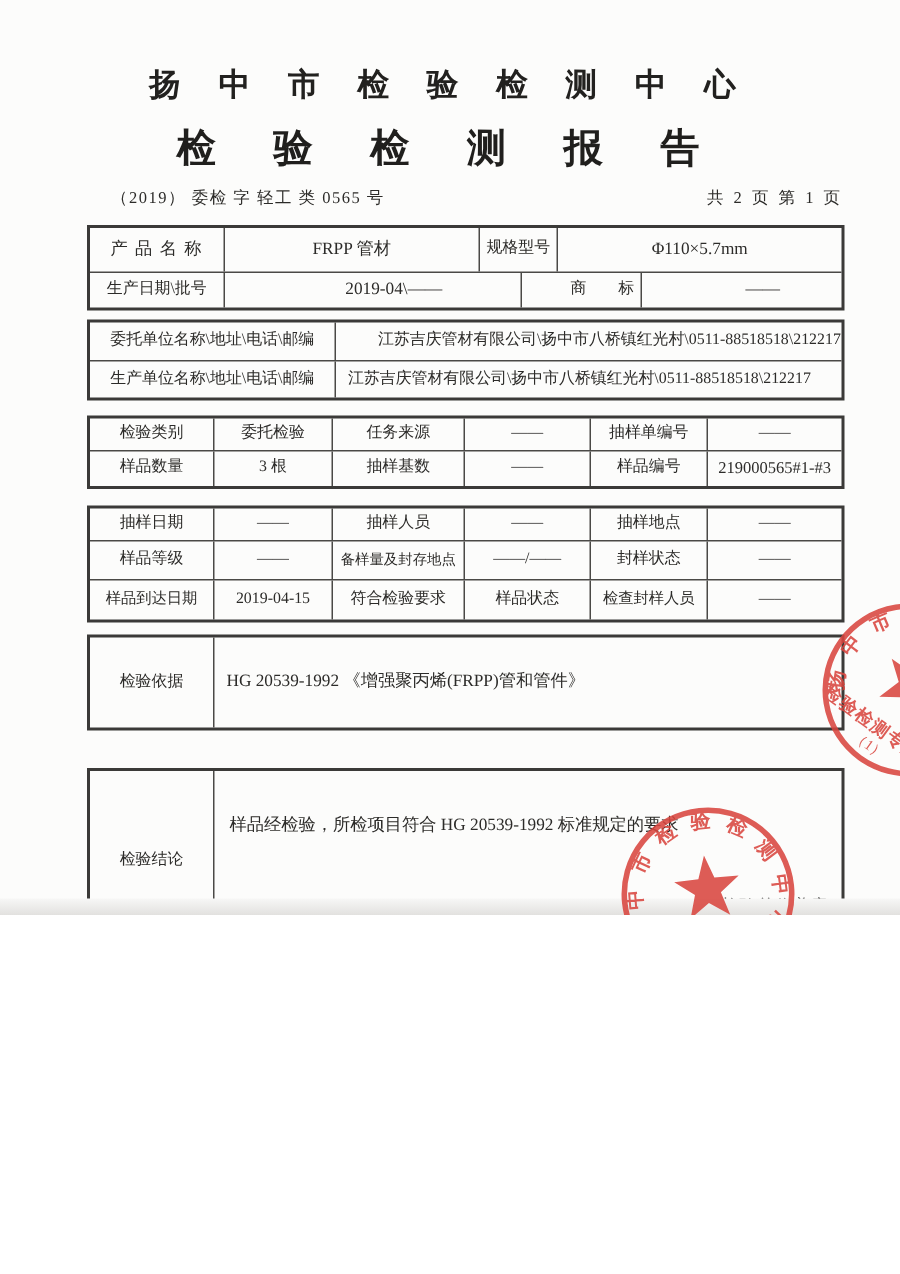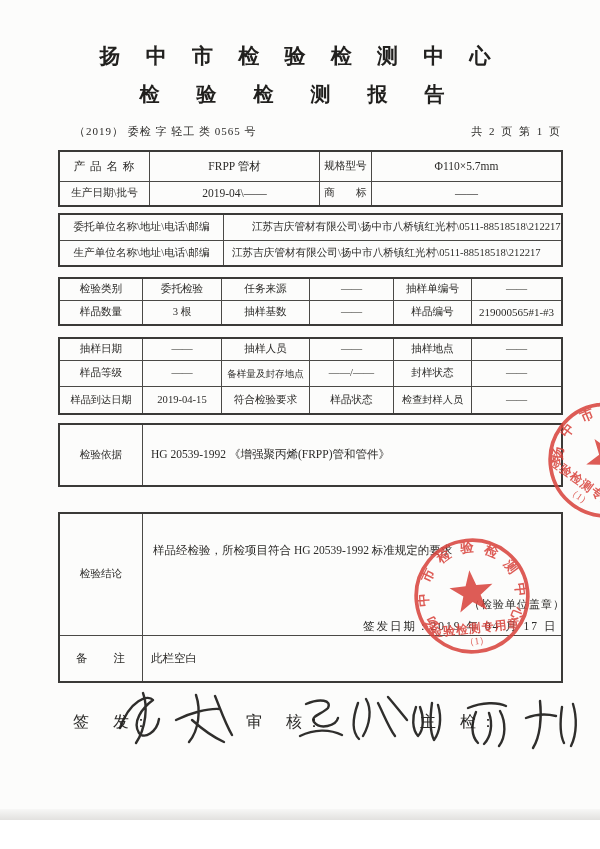--- a/index.html
+++ b/index.html
@@ -1,31 +1,31 @@
 <!DOCTYPE html>
 <html><head>
 <meta charset="utf-8">
 <style>
   * { margin:0; padding:0; box-sizing:border-box; }
   html,body { background:#ffffff; }
   .page {
-    position:relative; width:600px; height:820px;
+    position:relative; width:600px; height:610px;
     background:#fcfcfb; overflow:hidden;
     font-family:"Liberation Serif","DejaVu Serif",serif;
     color:#2c2b29;
   }
   
   .org-title {
     position:absolute; top:42px; left:0; width:100%;
     text-align:center; font-size:21px; font-weight:bold;
     letter-spacing:10px; color:#22211f;
   }
   .report-title {
     position:absolute; top:81px; left:0; width:100%;
-    text-align:center; font-size:20px; font-weight:bold;
+    text-align:center; font-size:26px; font-weight:bold;
     letter-spacing:16px; color:#201f1d;
   }
   .doc-no { position:absolute; top:124px; left:74px; font-size:11px; letter-spacing:1px; }
   .page-info { position:absolute; top:124px; right:38px; font-size:11px; letter-spacing:2px; }
 
   
   .sec {
     position:absolute; left:58px; width:505px;
     border:2px solid #3b3a38; background:transparent;
   }
@@ -85,21 +85,21 @@
   <div class="doc-no">（2019） 委检 字 轻工 类 0565 号</div>
   <div class="page-info">共 2 页 第 1 页</div>
 
   <div class="sec" style="top:150px;">
     <div class="row cols-a" style="height:29px;">
       <div class="c lbl">产 品 名 称</div>
       <div class="c">FRPP 管材</div>
       <div class="c small lbl" style="letter-spacing:0;">规格型号</div>
       <div class="c">Φ110×5.7mm</div>
     </div>
-    <div class="row cols-a" style="height:24px;">
+    <div class="row cols-a" style="height:24px;gap:28px;">
       <div class="c small">生产日期\批号</div>
       <div class="c">2019-04\——</div>
       <div class="c small">商　　标</div>
       <div class="c">——</div>
     </div>
   </div>
 
   <div class="sec" style="top:213px;">
     <div class="row cols-b" style="height:25px;gap:20px;">
       <div class="c small">委托单位名称\地址\电话\邮编</div>

